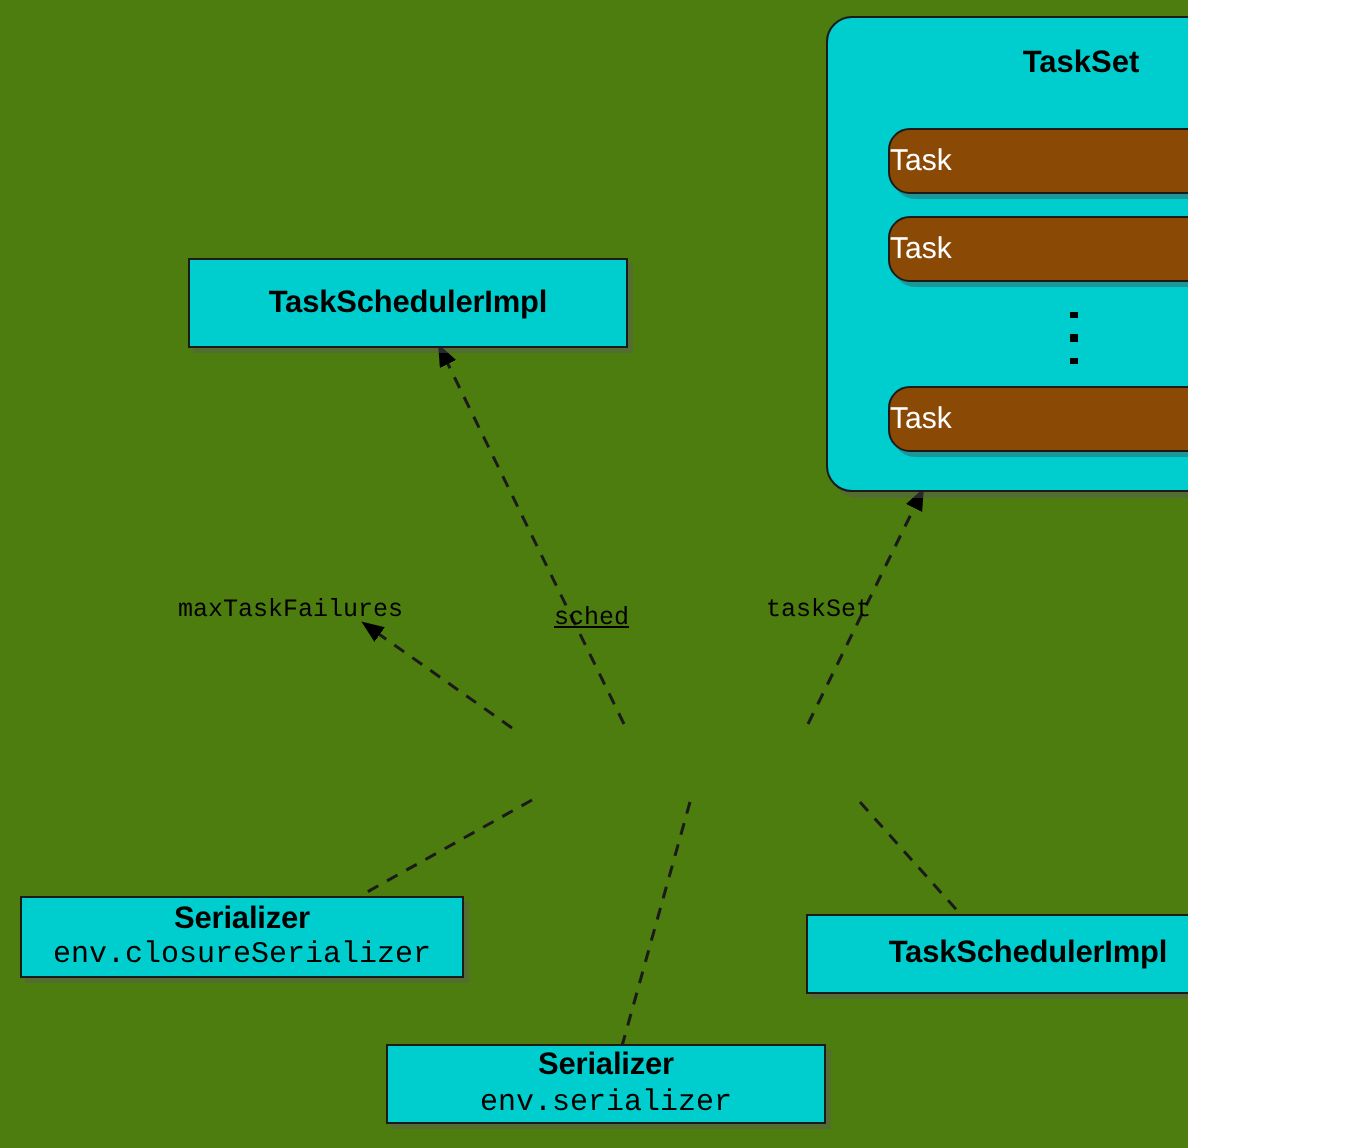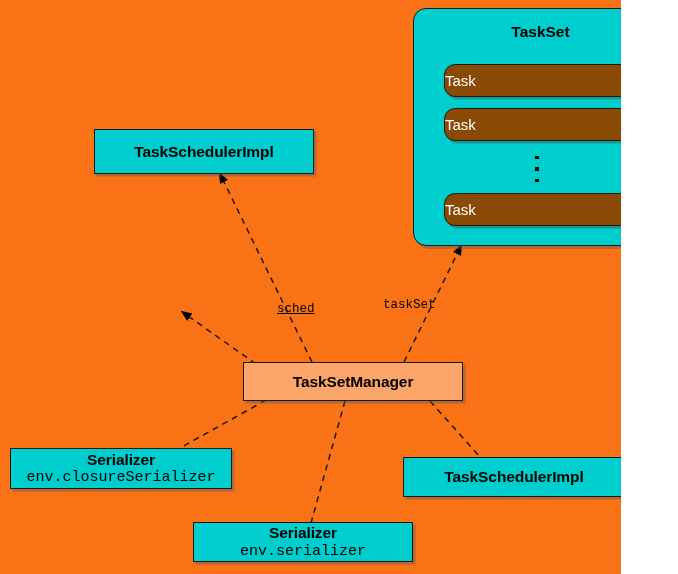--- a/index.html
+++ b/index.html
@@ -4,24 +4,23 @@
 <style>
   html, body {
     margin: 0;
     padding: 0;
     background: #ffffff;
   }
   #canvas {
     position: relative;
     width: 594px;
     height: 574px;
-    background: #f97316;
+    background: #4d7c0f;
     overflow: hidden;
     font-family: "Liberation Sans", sans-serif;
-    padding-left: 27px;
   }
   svg.edges {
     position: absolute;
     left: 0;
     top: 0;
     width: 678px;
     height: 574px;
     pointer-events: none;
   }
   .node {
@@ -148,36 +147,34 @@
 
     <div class="brown-node" style="left:30px; top:184px; width:196px; height:33px;">
       <span class="title">Task</span>
     </div>
   </div>
 
   <div class="node cyan" style="left:94px; top:129px; width:220px; height:45px;">
     <span class="title">TaskSchedulerImpl</span>
   </div>
 
-  <div class="node orange-node" style="left:243px; top:362px; width:220px; height:39px;">
-    <span class="title">TaskSetManager</span>
-  </div>
 
   <div class="node cyan" style="left:10px; top:448px; width:222px; height:41px;">
     <span class="title">Serializer</span>
     <span class="sub">env.closureSerializer</span>
   </div>
 
   <div class="node cyan" style="left:193px; top:522px; width:220px; height:40px;">
     <span class="title">Serializer</span>
     <span class="sub">env.serializer</span>
   </div>
 
   <div class="node cyan" style="left:403px; top:457px; width:222px; height:40px;">
     <span class="title">TaskSchedulerImpl</span>
   </div>
 
+  <span class="edge-label" style="left:89px; top:298px;">maxTaskFailures</span>
 
   <span class="edge-label" style="left:277px; top:302px;text-decoration:underline;">sched</span>
 
   <span class="edge-label" style="left:383px; top:298px;">taskSet</span>
 
 </div>
 
 </body></html>

